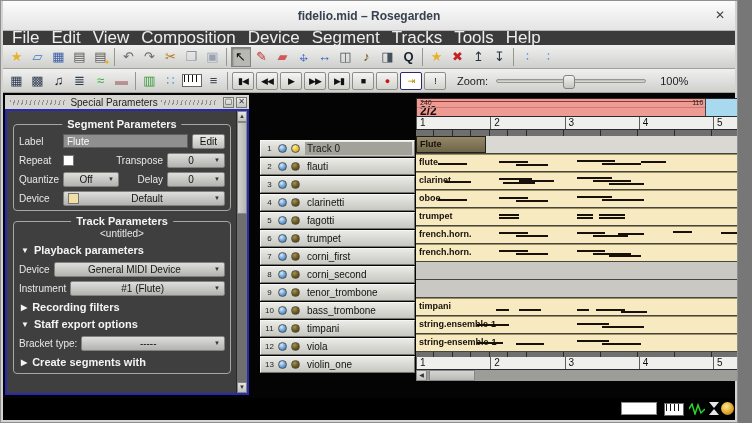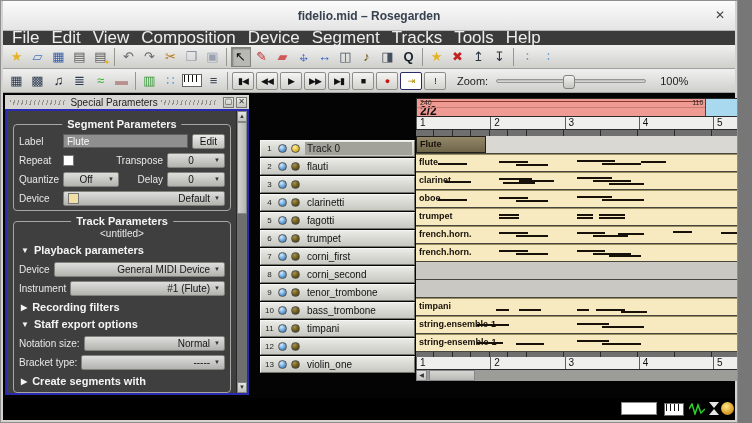--- a/index.html
+++ b/index.html
@@ -63,21 +63,21 @@
   .prow{display:flex;align-items:center;margin-bottom:3px;font-size:10px;color:#e9e9e9;height:16px;}
   .plabel{flex:0 0 auto;margin-right:4px;}
   .field{flex:1;background:#8f8f8f;border:1px solid #5f5f5f;color:#fafafa;height:14px;
     line-height:13px;font-size:10px;padding:0 3px;margin-right:4px;min-width:0;}
   .btn{background:linear-gradient(#eaeae8,#bfbfbb);border:1px solid #82827c;border-radius:2px;
     color:#111;font-size:10px;height:15px;line-height:14px;padding:0 7px;}
   .chk{width:11px;height:11px;background:#fff;border:1px solid #777;margin-right:4px;}
   .dd{background:linear-gradient(#dededc,#b2b2ae);border:1px solid #82827c;border-radius:2px;
     color:#151515;height:15px;display:flex;align-items:center;font-size:10px;padding:0 4px;min-width:0;}
   .dd .dv{flex:1;text-align:center;white-space:nowrap;overflow:hidden;}
-  .dd .dv.left{text-align:right;}
+  .dd .dv.left{text-align:center;}
   .dd .arr{font-size:6px;color:#333;margin-left:4px;}
   .spacer{flex:1;}
   .coll{display:flex;align-items:center;font-size:11px;font-weight:bold;color:#f4f4f4;margin:5px 0 5px 2px;}
   .coll .tri{font-size:8px;margin-right:5px;}
   .swatch{width:11px;height:11px;background:#f2dfa4;border:1px solid #777;margin-right:5px;flex:0 0 auto;}
   .subtitle{text-align:center;font-size:10px;color:#e9e9e9;margin:-2px 0 3px 0;}
   
   .tracklist{position:absolute;left:257px;top:47px;width:155px;height:236px;overflow:hidden;}
   .trow{height:17px;margin-bottom:1px;display:flex;align-items:center;padding:0 2px;
     background:linear-gradient(#eaeae6,#c8c8c2);border:1px solid;border-color:#f6f6f4 #74746c #74746c #f6f6f4;}
@@ -388,27 +388,20 @@
             </div>
             <div class="coll">
               <span class="tri">▶</span>
               <span>Recording filters</span>
             </div>
             <div class="coll">
               <span class="tri">▼</span>
               <span>Staff export options</span>
             </div>
             <div class="prow">
-              <span class="plabel">Notation size:</span>
-              <div class="dd" style="flex:1">
-                <span class="dv left">Normal</span>
-                  <span class="arr">▼</span>
-              </div>
-            </div>
-            <div class="prow">
               <span class="plabel">Bracket type:</span>
               <div class="dd" style="flex:1">
                 <span class="dv left">-----</span>
                   <span class="arr">▼</span>
               </div>
             </div>
             <div class="coll" style="margin-bottom:2px">
               <span class="tri">▶</span>
               <span>Create segments with</span>
             </div>
@@ -487,20 +480,21 @@
         <div class="trow">
           <span class="tnum">11</span>
           <span class="led blue"></span>
           <span class="led dark"></span>
           <span class="tname">timpani</span>
         </div>
         <div class="trow">
           <span class="tnum">12</span>
           <span class="led blue"></span>
           <span class="led dark"></span>
+          <span class="tname">viola</span>
         </div>
         <div class="trow">
           <span class="tnum">13</span>
           <span class="led blue"></span>
           <span class="led dark"></span>
           <span class="tname">violin_one</span>
         </div>
       </div>
 
     <div class="canvas">

